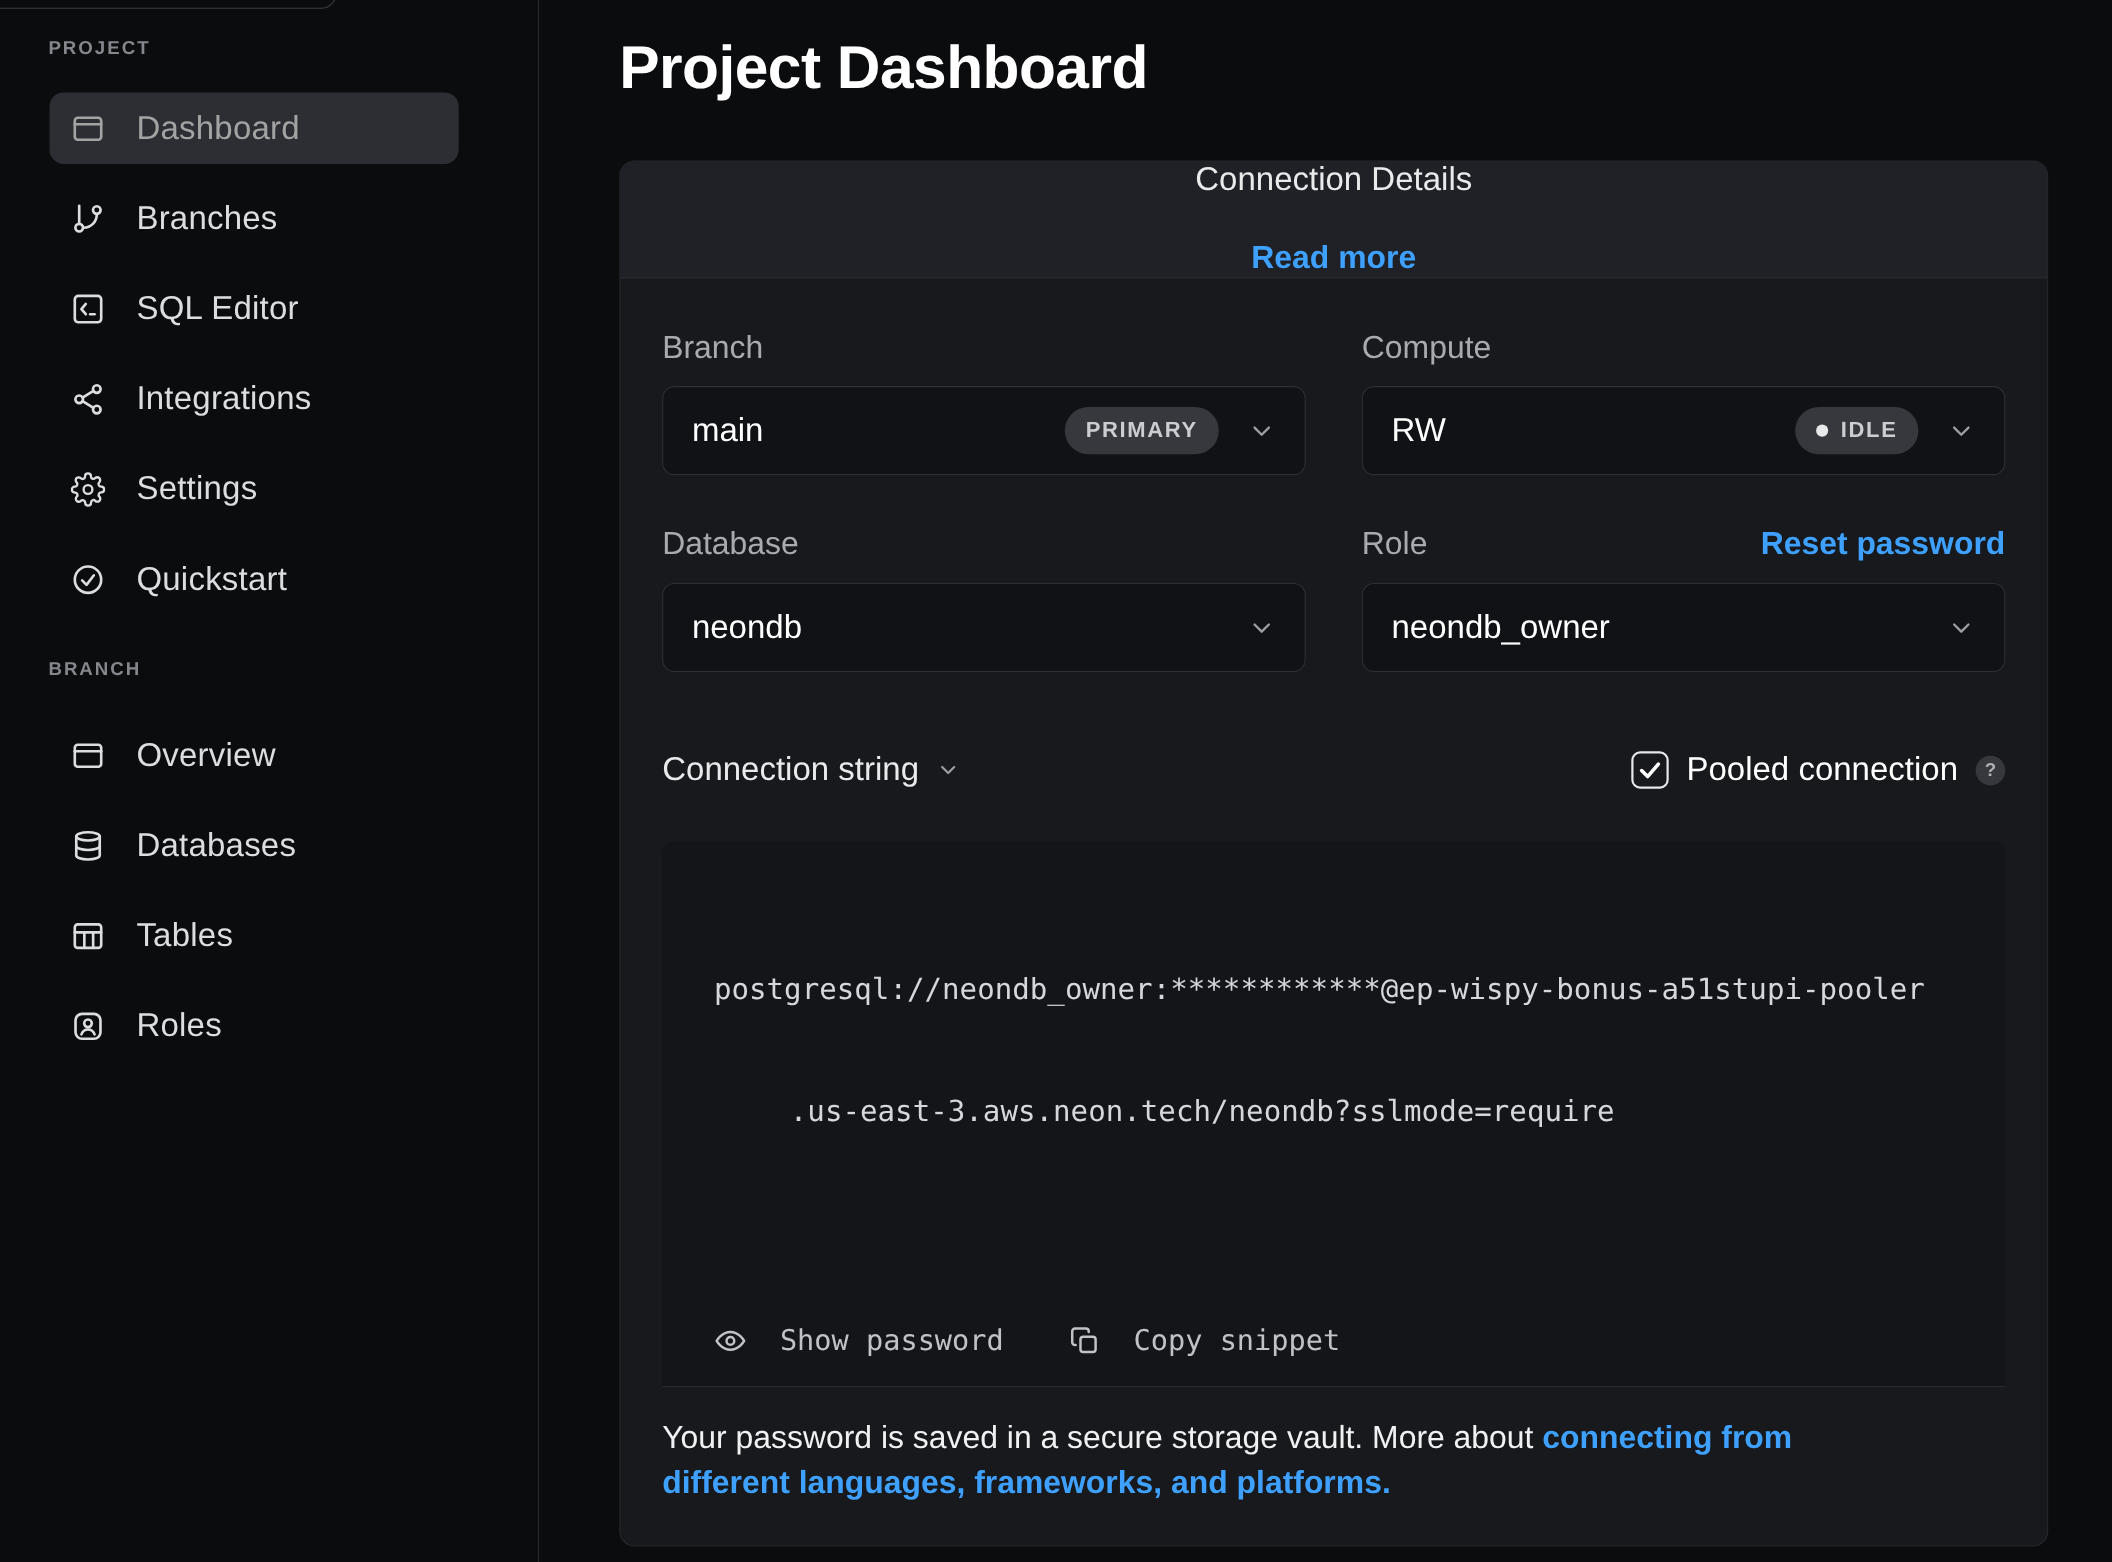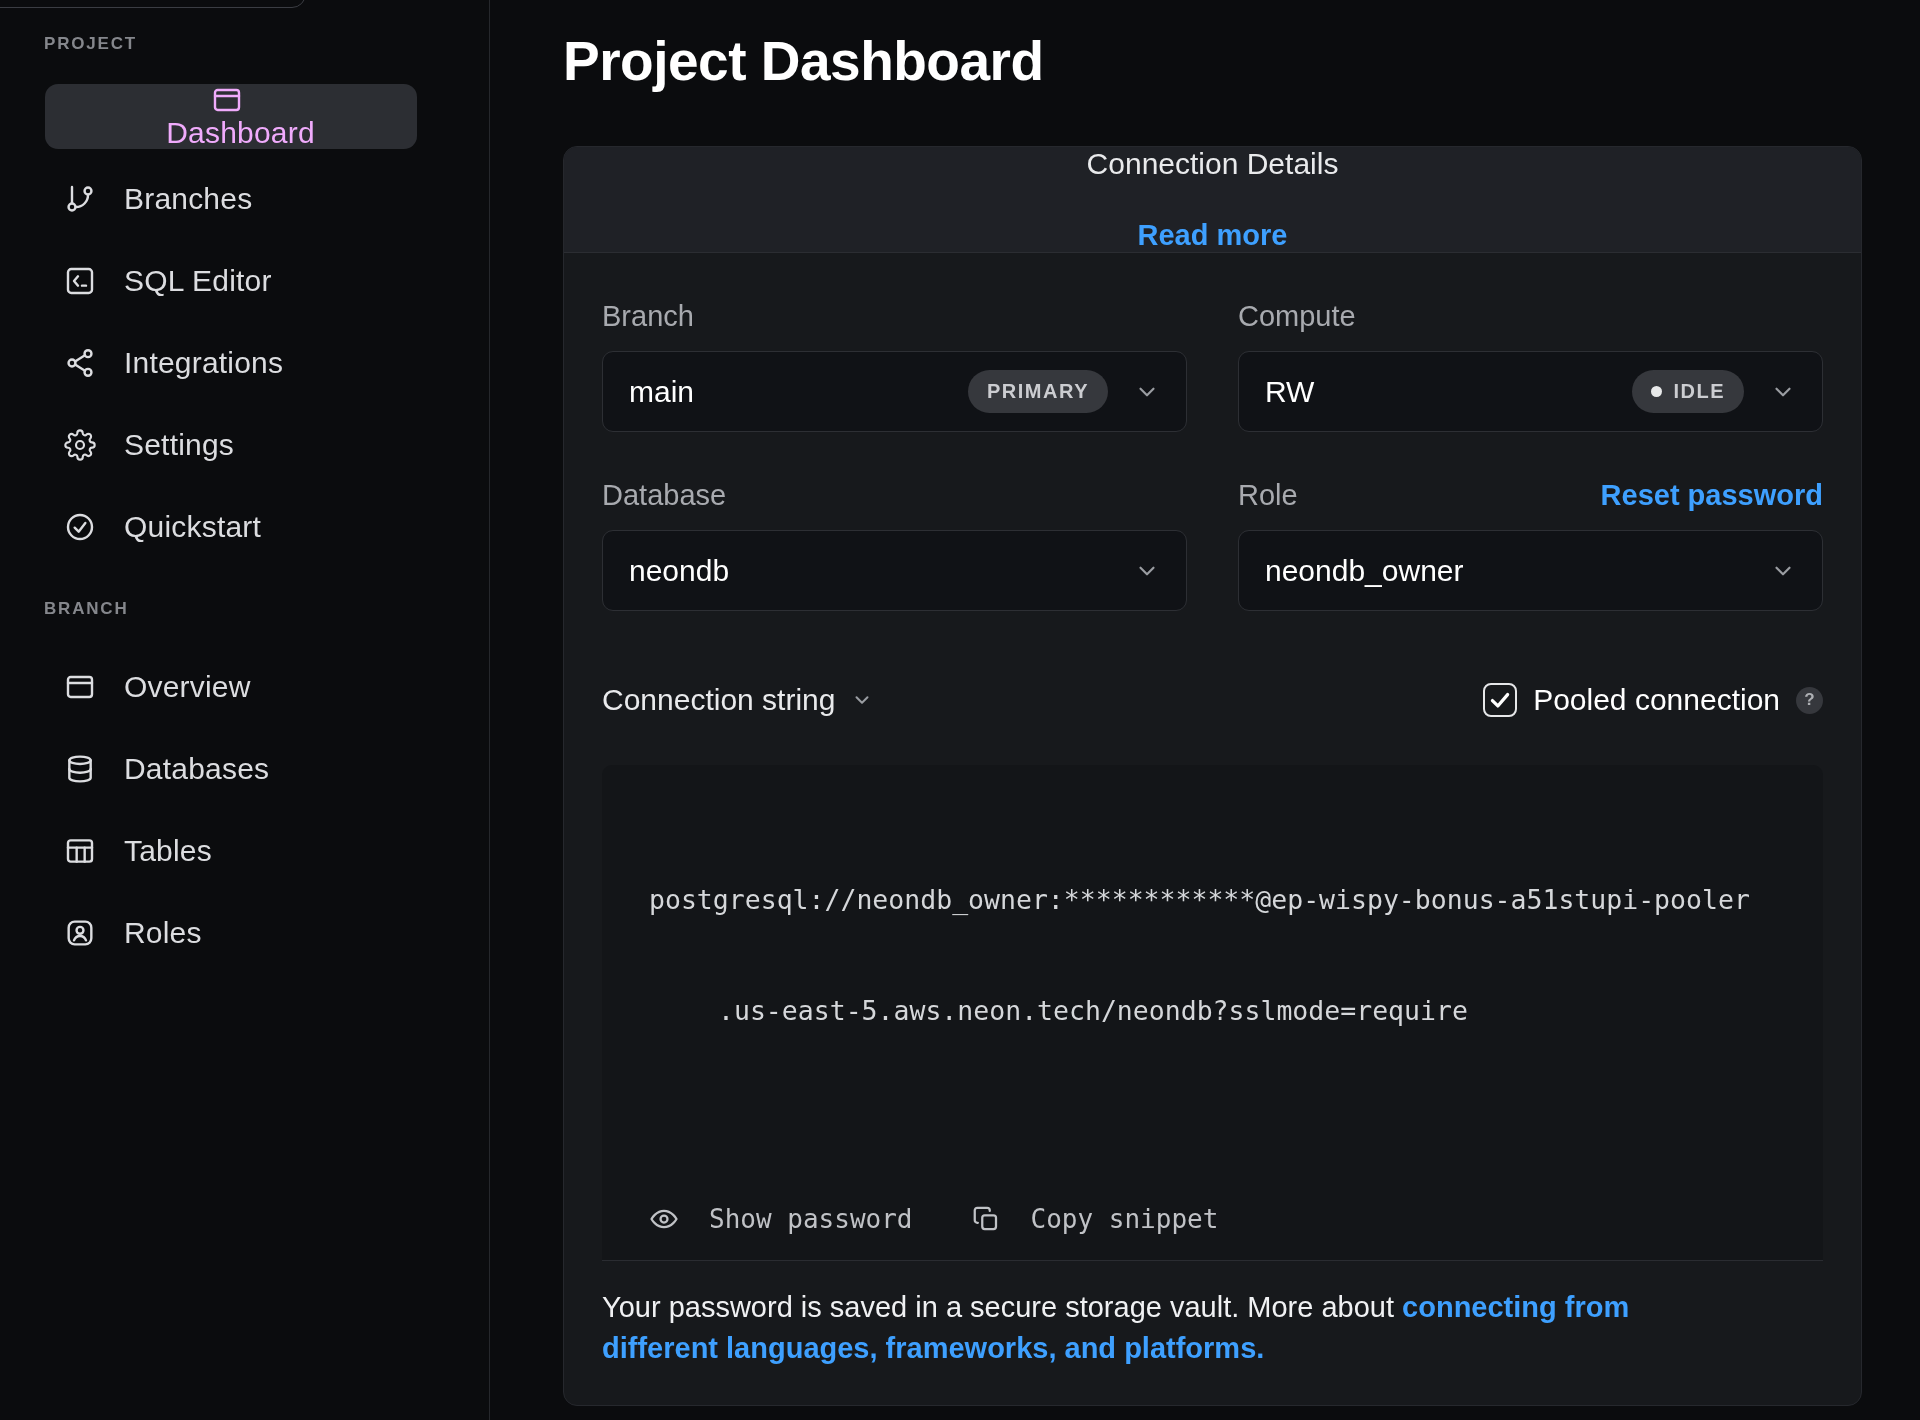--- a/index.html
+++ b/index.html
@@ -39,21 +39,21 @@
   .nav.second { margin-top:35px; }
   .nav-item {
     display:flex; align-items:center;
     width:372px; height:65px;
     margin:0 0 17px 45px;
     padding-left:19px;
     border-radius:13px;
     color:#dcdde0;
     cursor:pointer;
   }
-  .nav-item.active { background:#2c2e33; color:#f0abfc;flex-direction:column; }
+  .nav-item.active { background:#2c2e33; color:#a3a3a3; }
   .nav-icon { width:32px; height:32px; margin-right:28px; display:flex; align-items:center; justify-content:center; }
   .nav-icon svg { width:32px; height:32px; }
   .nav-label { font-size:30px; font-weight:500; letter-spacing:0.2px; white-space:nowrap; }
 
   
   .main { flex:1; padding-left:73px; }
   .page-title {
     margin-top:28px;
     font-size:55px; font-weight:700;
     letter-spacing:-0.5px;
@@ -366,21 +366,21 @@
                 </svg>
             </span>
             <span class="pooled-label">Pooled connection</span>
             <span class="help-circle">?</span>
           </div>
         </div>
 
         <div class="code-block">
           <div class="code-lines">
             <div class="code-line l1">postgresql://neondb_owner:************@ep-wispy-bonus-a51stupi-pooler</div>
-            <div class="code-line l2">.us-east-5.aws.neon.tech/neondb?sslmode=require</div>
+            <div class="code-line l2">.us-east-3.aws.neon.tech/neondb?sslmode=require</div>
           </div>
           <div class="code-actions">
             <div class="code-action">
               <svg viewBox="0 0 24 24" fill="none" stroke="currentColor" stroke-width="1.8" stroke-linecap="round" stroke-linejoin="round">
                   <path d="M2 12s3.6-6.5 10-6.5S22 12 22 12s-3.6 6.5-10 6.5S2 12 2 12z"></path>
                   <circle cx="12" cy="12" r="2.8"></circle>
                 </svg>
               <span>Show password</span>
             </div>
             <div class="code-action">

